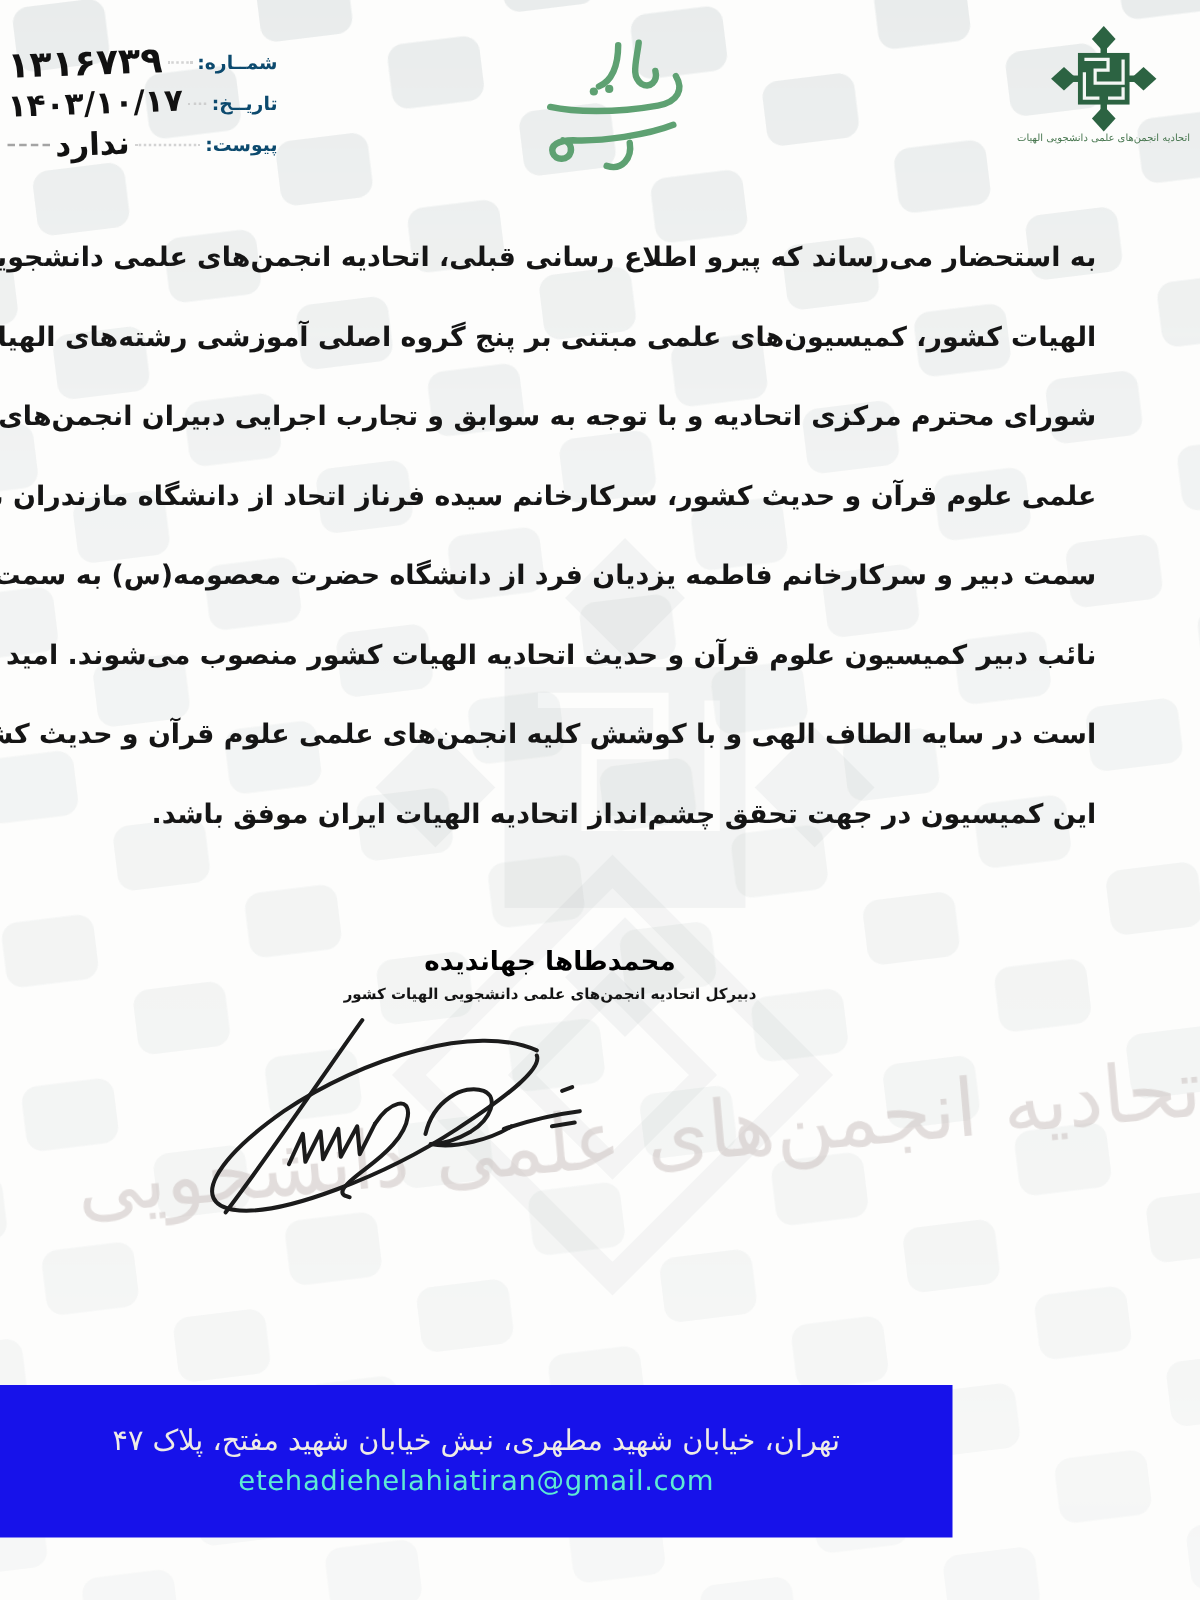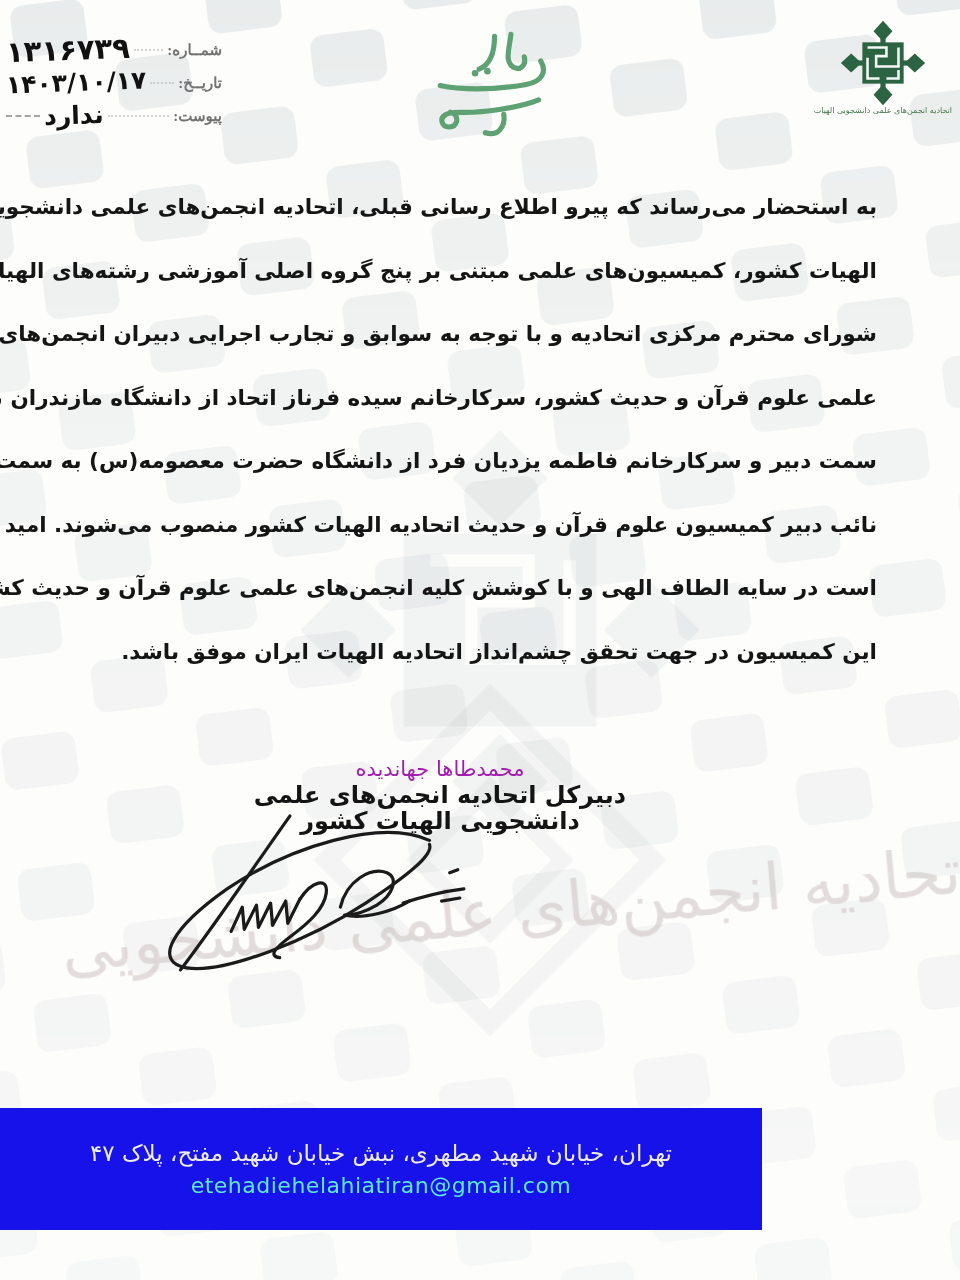--- a/index.html
+++ b/index.html
@@ -7,21 +7,21 @@
     position:relative;width:960px;height:1280px;overflow:hidden;
     background:#fdfdfc;
     font-family:"DejaVu Sans", sans-serif;
   }
   .bg-pattern{position:absolute;left:0;top:0;width:960px;height:1280px;z-index:0;}
   .content{position:relative;z-index:2;}
 
   
   .header-fields{position:absolute;top:34px;left:6px;width:216px;direction:rtl;}
   .field-row{display:flex;align-items:center;height:31px;margin-bottom:2px;}
-  .field-label{font-size:15px;font-weight:bold;color:#737373;white-space:nowrap;font-family:Liberation Serif, serif;}
+  .field-label{font-size:15px;font-weight:bold;color:#0c4a6e;white-space:nowrap;}
   .leader{flex:1;border-bottom:2px dotted #c2c2c2;height:1px;margin:0 4px;opacity:.7;}
   .dash-end{width:34px;border-bottom:2px dashed #8f8f8f;height:1px;margin-right:4px;opacity:.8;}
   .field-value{font-weight:bold;color:#111;transform:rotate(-2deg);white-space:nowrap;}
   .v-number{font-size:29px;letter-spacing:2px;}
   .v-date{font-size:25px;letter-spacing:1px;}
   .v-attach{font-size:25px;}
 
   
   .center-logo{position:absolute;left:415px;top:26px;width:155px;height:118px;}
   .emblem{position:absolute;left:836px;top:20px;width:94px;height:86px;}
@@ -42,22 +42,22 @@
   
   .body-text{position:absolute;left:95px;top:175px;width:782px;direction:rtl;}
   .body-line{
     height:63.5px;line-height:63.5px;font-size:21.5px;font-weight:bold;color:#151515;
     text-align:justify;text-align-last:justify;white-space:nowrap;
   }
   .body-line.short{text-align:right;text-align-last:auto;}
 
   
   .sig-block{position:absolute;left:190px;top:756px;width:500px;text-align:center;direction:rtl;}
-  .sig-name{font-size:21px;font-weight:normal;color:#a21caf;line-height:26px;}
-  .sig-title{font-size:24px;font-weight:bold;color:#141414;line-height:26px;}
+  .sig-name{font-size:21px;font-weight:bold;color:#000000;line-height:26px;}
+  .sig-title{font-size:12px;font-weight:bold;color:#141414;line-height:26px;}
   .signature-svg{position:absolute;left:138px;top:810px;width:334px;height:172px;}
 
   .page-edge{position:absolute;left:0;top:1152px;width:746px;height:4px;background:#dcdcdc;opacity:.55;}
 
   
   .footer{
     position:absolute;left:0;top:1108px;width:762px;height:122px;background:#1712ea;
     display:flex;flex-direction:column;justify-content:center;align-items:center;gap:7px;z-index:3;
   }
   .footer-address{direction:rtl;font-size:23px;color:#efece6;font-weight:500;}

